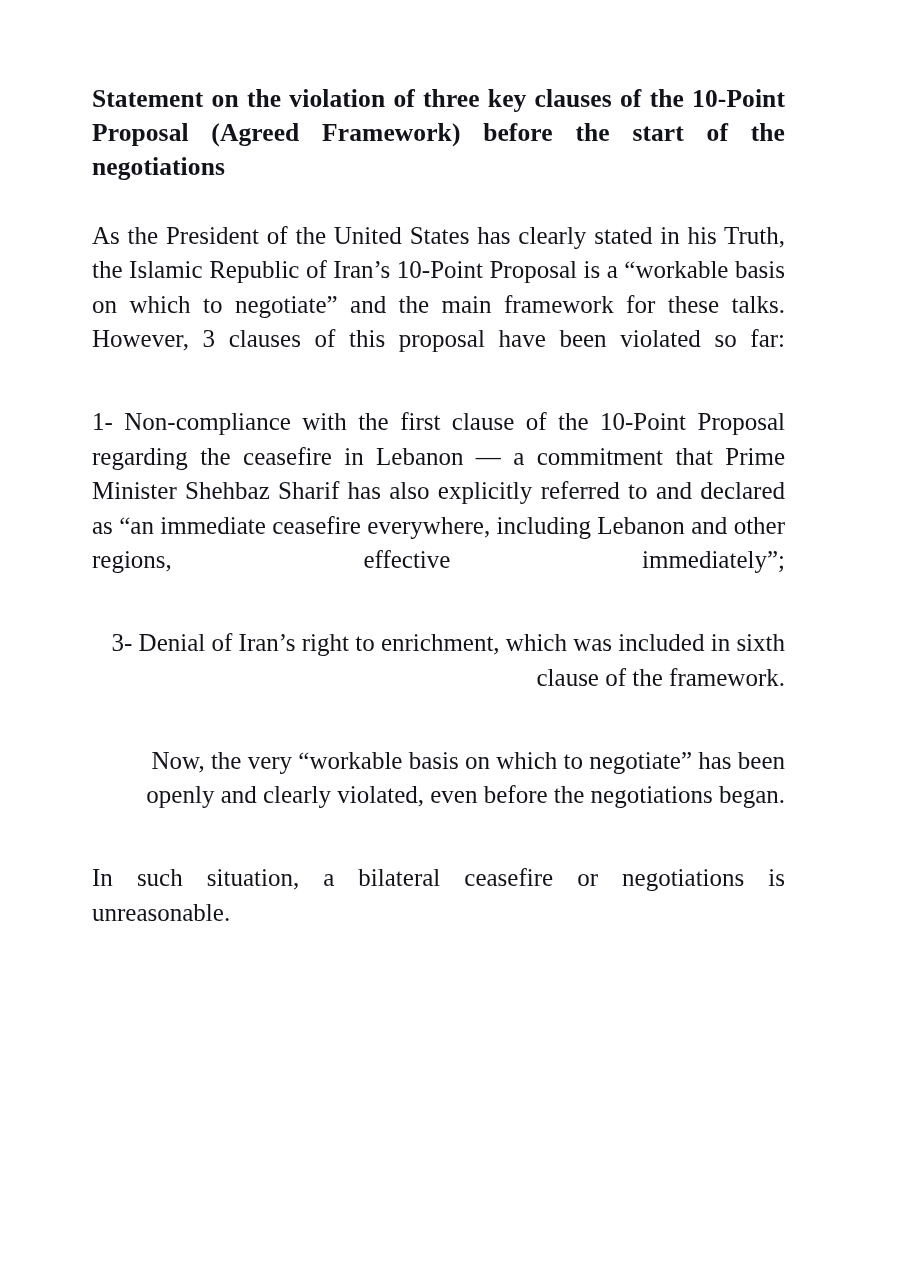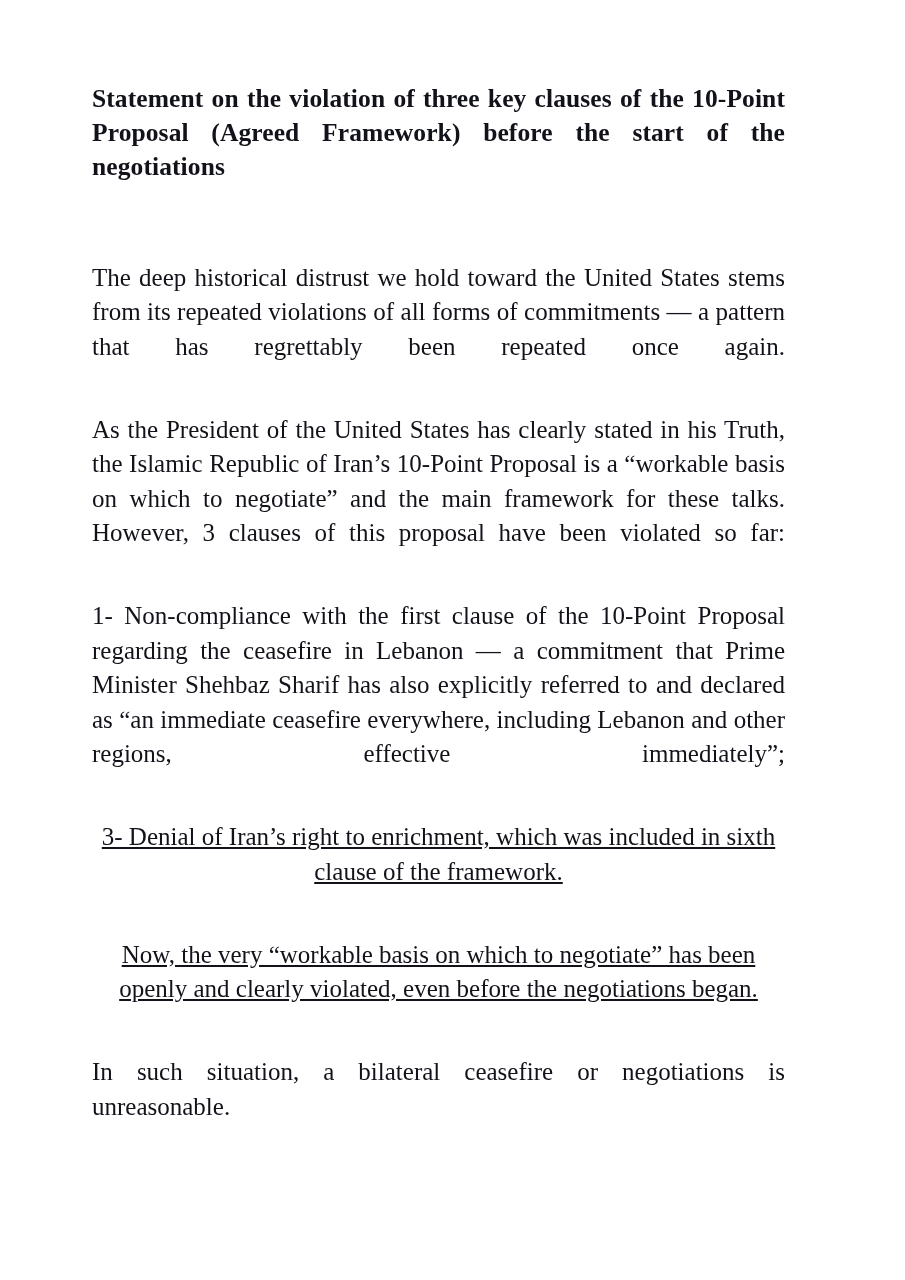--- a/index.html
+++ b/index.html
@@ -51,32 +51,30 @@
     content: "";
     display: inline-block;
     width: 100%;
   }
   .doc-title::after {
     content: "";
     display: inline-block;
     width: 100%;
   }
   .no-justify {
-    text-align: center;
-    text-decoration: underline;
+    text-align: right;
   }
 </style>
 </head>
 <body>
 
 <div class="page">
 
   <h1 class="doc-title">Statement on the violation of three key clauses of the 10-Point Proposal (Agreed Framework) before the start of the negotiations</h1>
 
-  <p class="para first-after-title">The deep historical distrust we hold toward the United States stems from its repeated violations of all forms of commitments — a pattern that has regrettably been repeated once again.</p>
 
   <p class="para">As the President of the United States has clearly stated in his Truth, the Islamic Republic of Iran’s 10-Point Proposal is a “workable basis on which to negotiate” and the main framework for these talks. However, 3 clauses of this proposal have been violated so far:</p>
 
   <p class="para">1- Non-compliance with the first clause of the 10-Point Proposal regarding the ceasefire in Lebanon — a commitment that Prime Minister Shehbaz Sharif has also explicitly referred to and declared as “an immediate ceasefire everywhere, including Lebanon and other regions, effective immediately”;</p>
 
 
   <p class="para no-justify">3- Denial of Iran’s right to enrichment, which was included  in sixth clause of the framework.</p>
 
   <p class="para no-justify tight-gap">Now, the very “workable basis on which to negotiate” has been openly and clearly violated, even before the negotiations began.</p>
 

